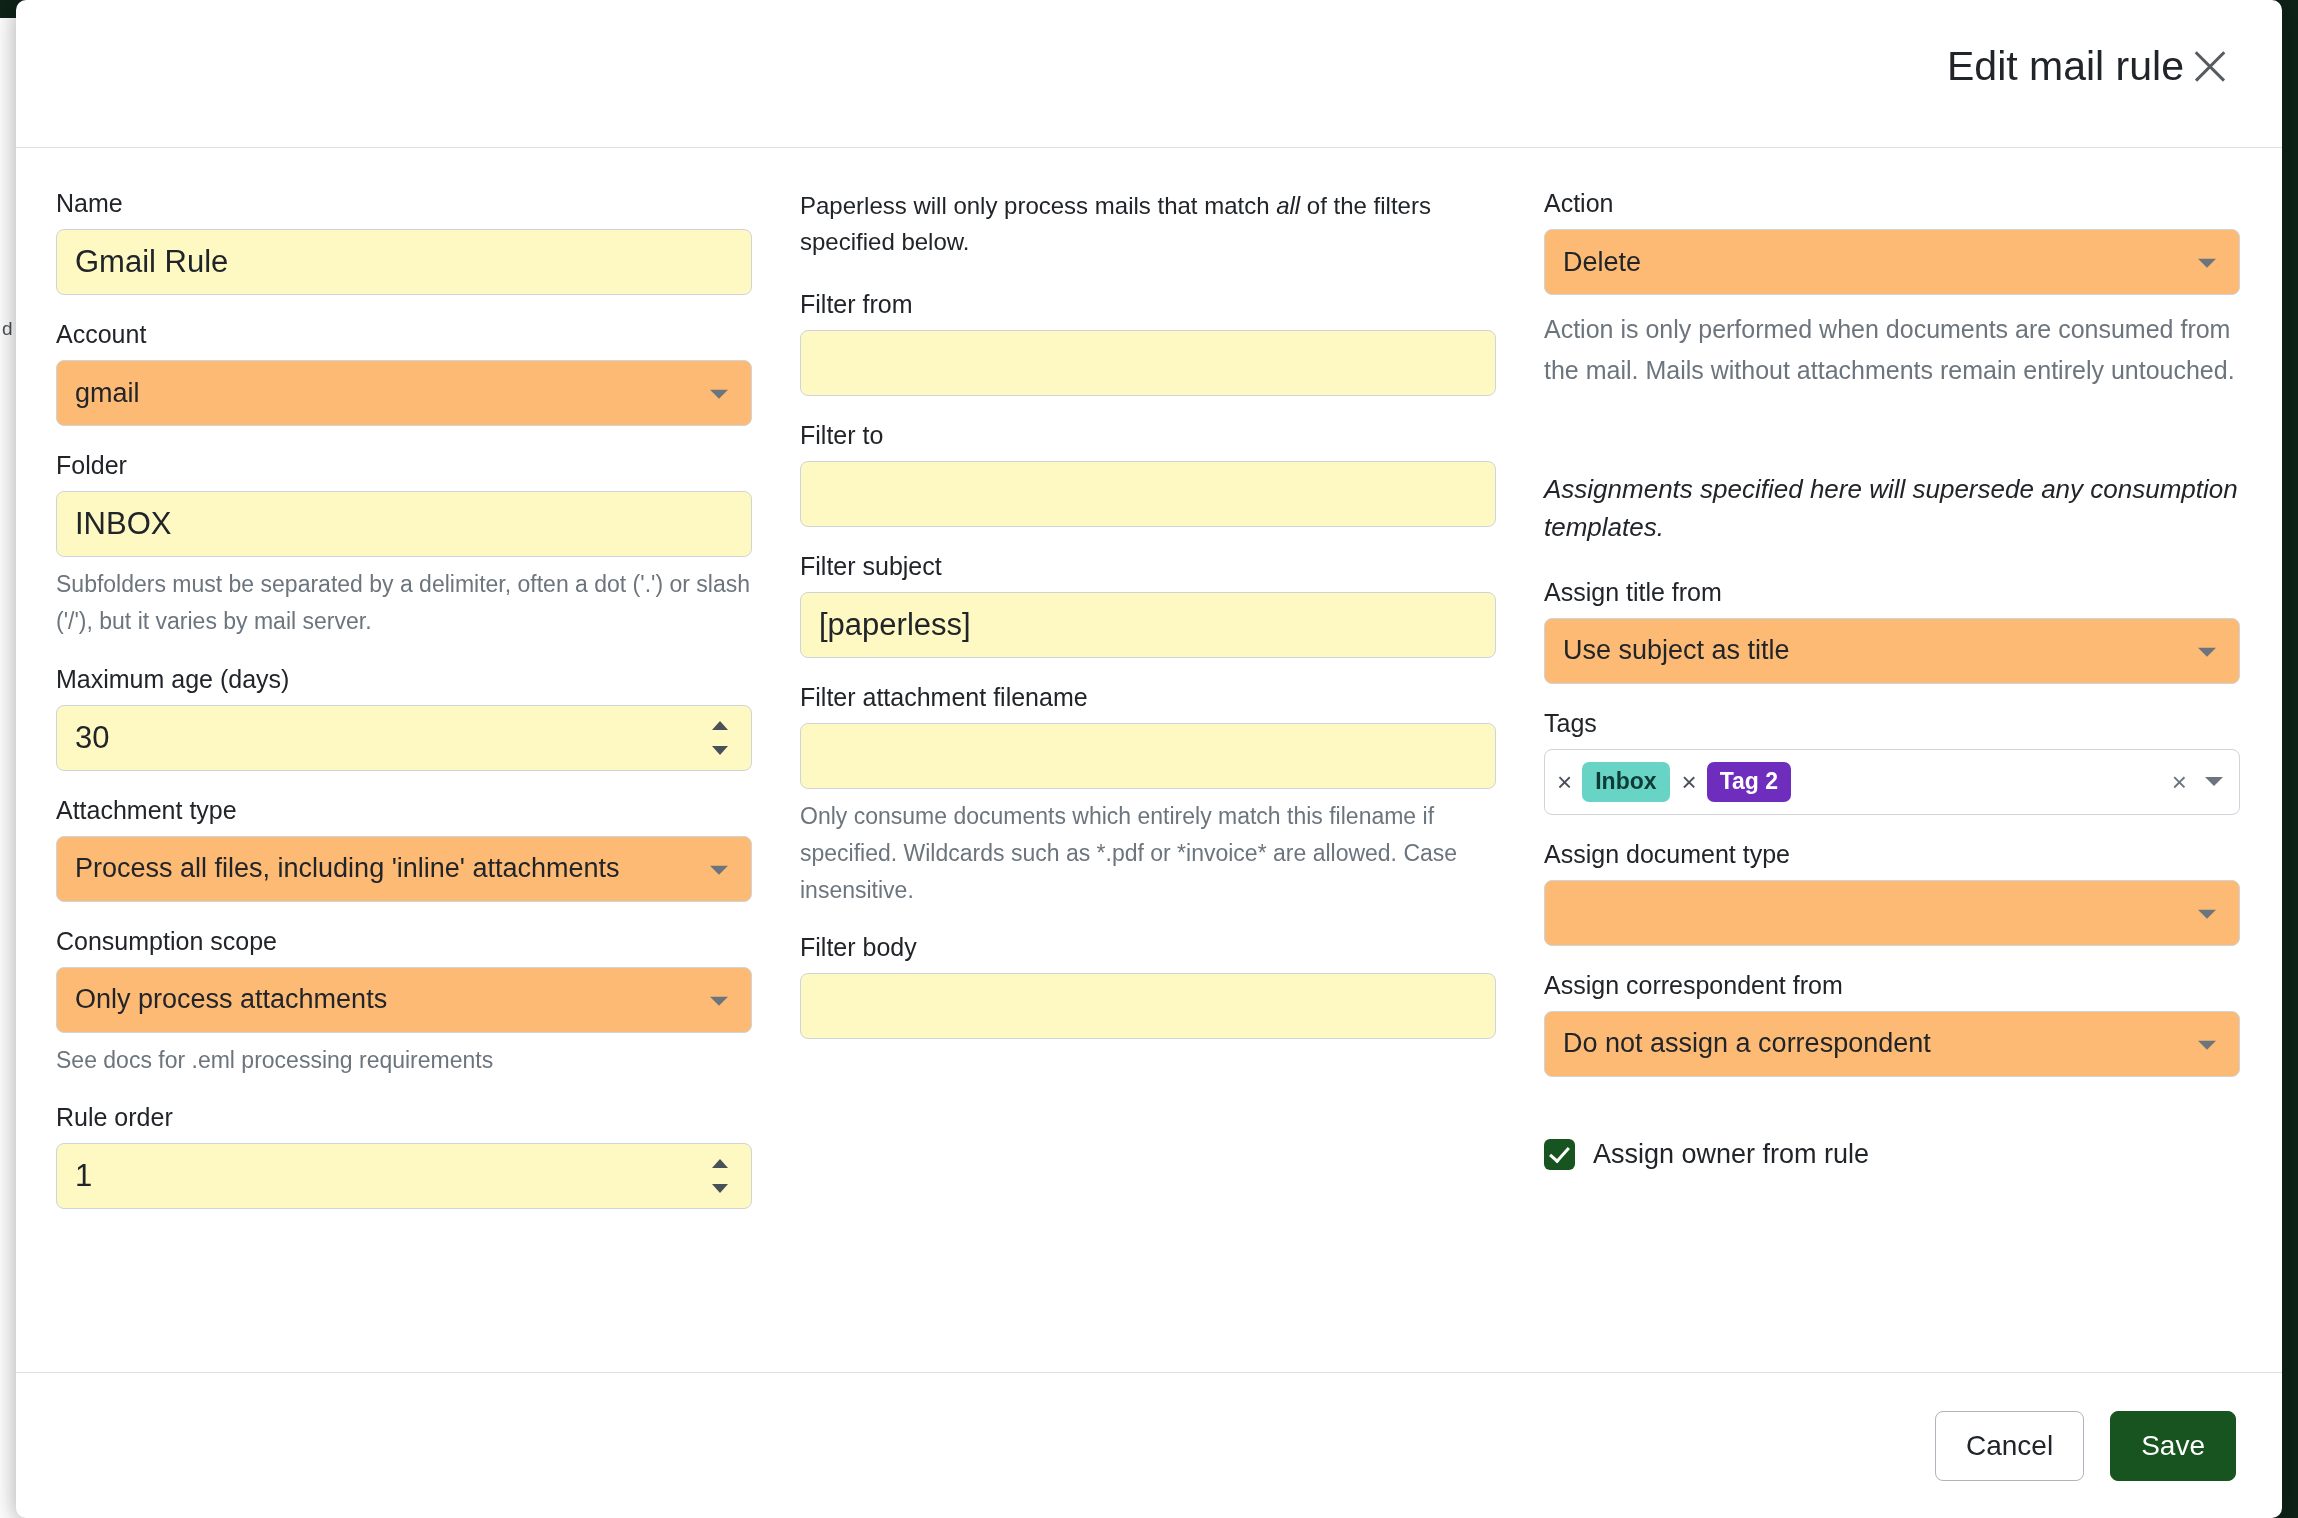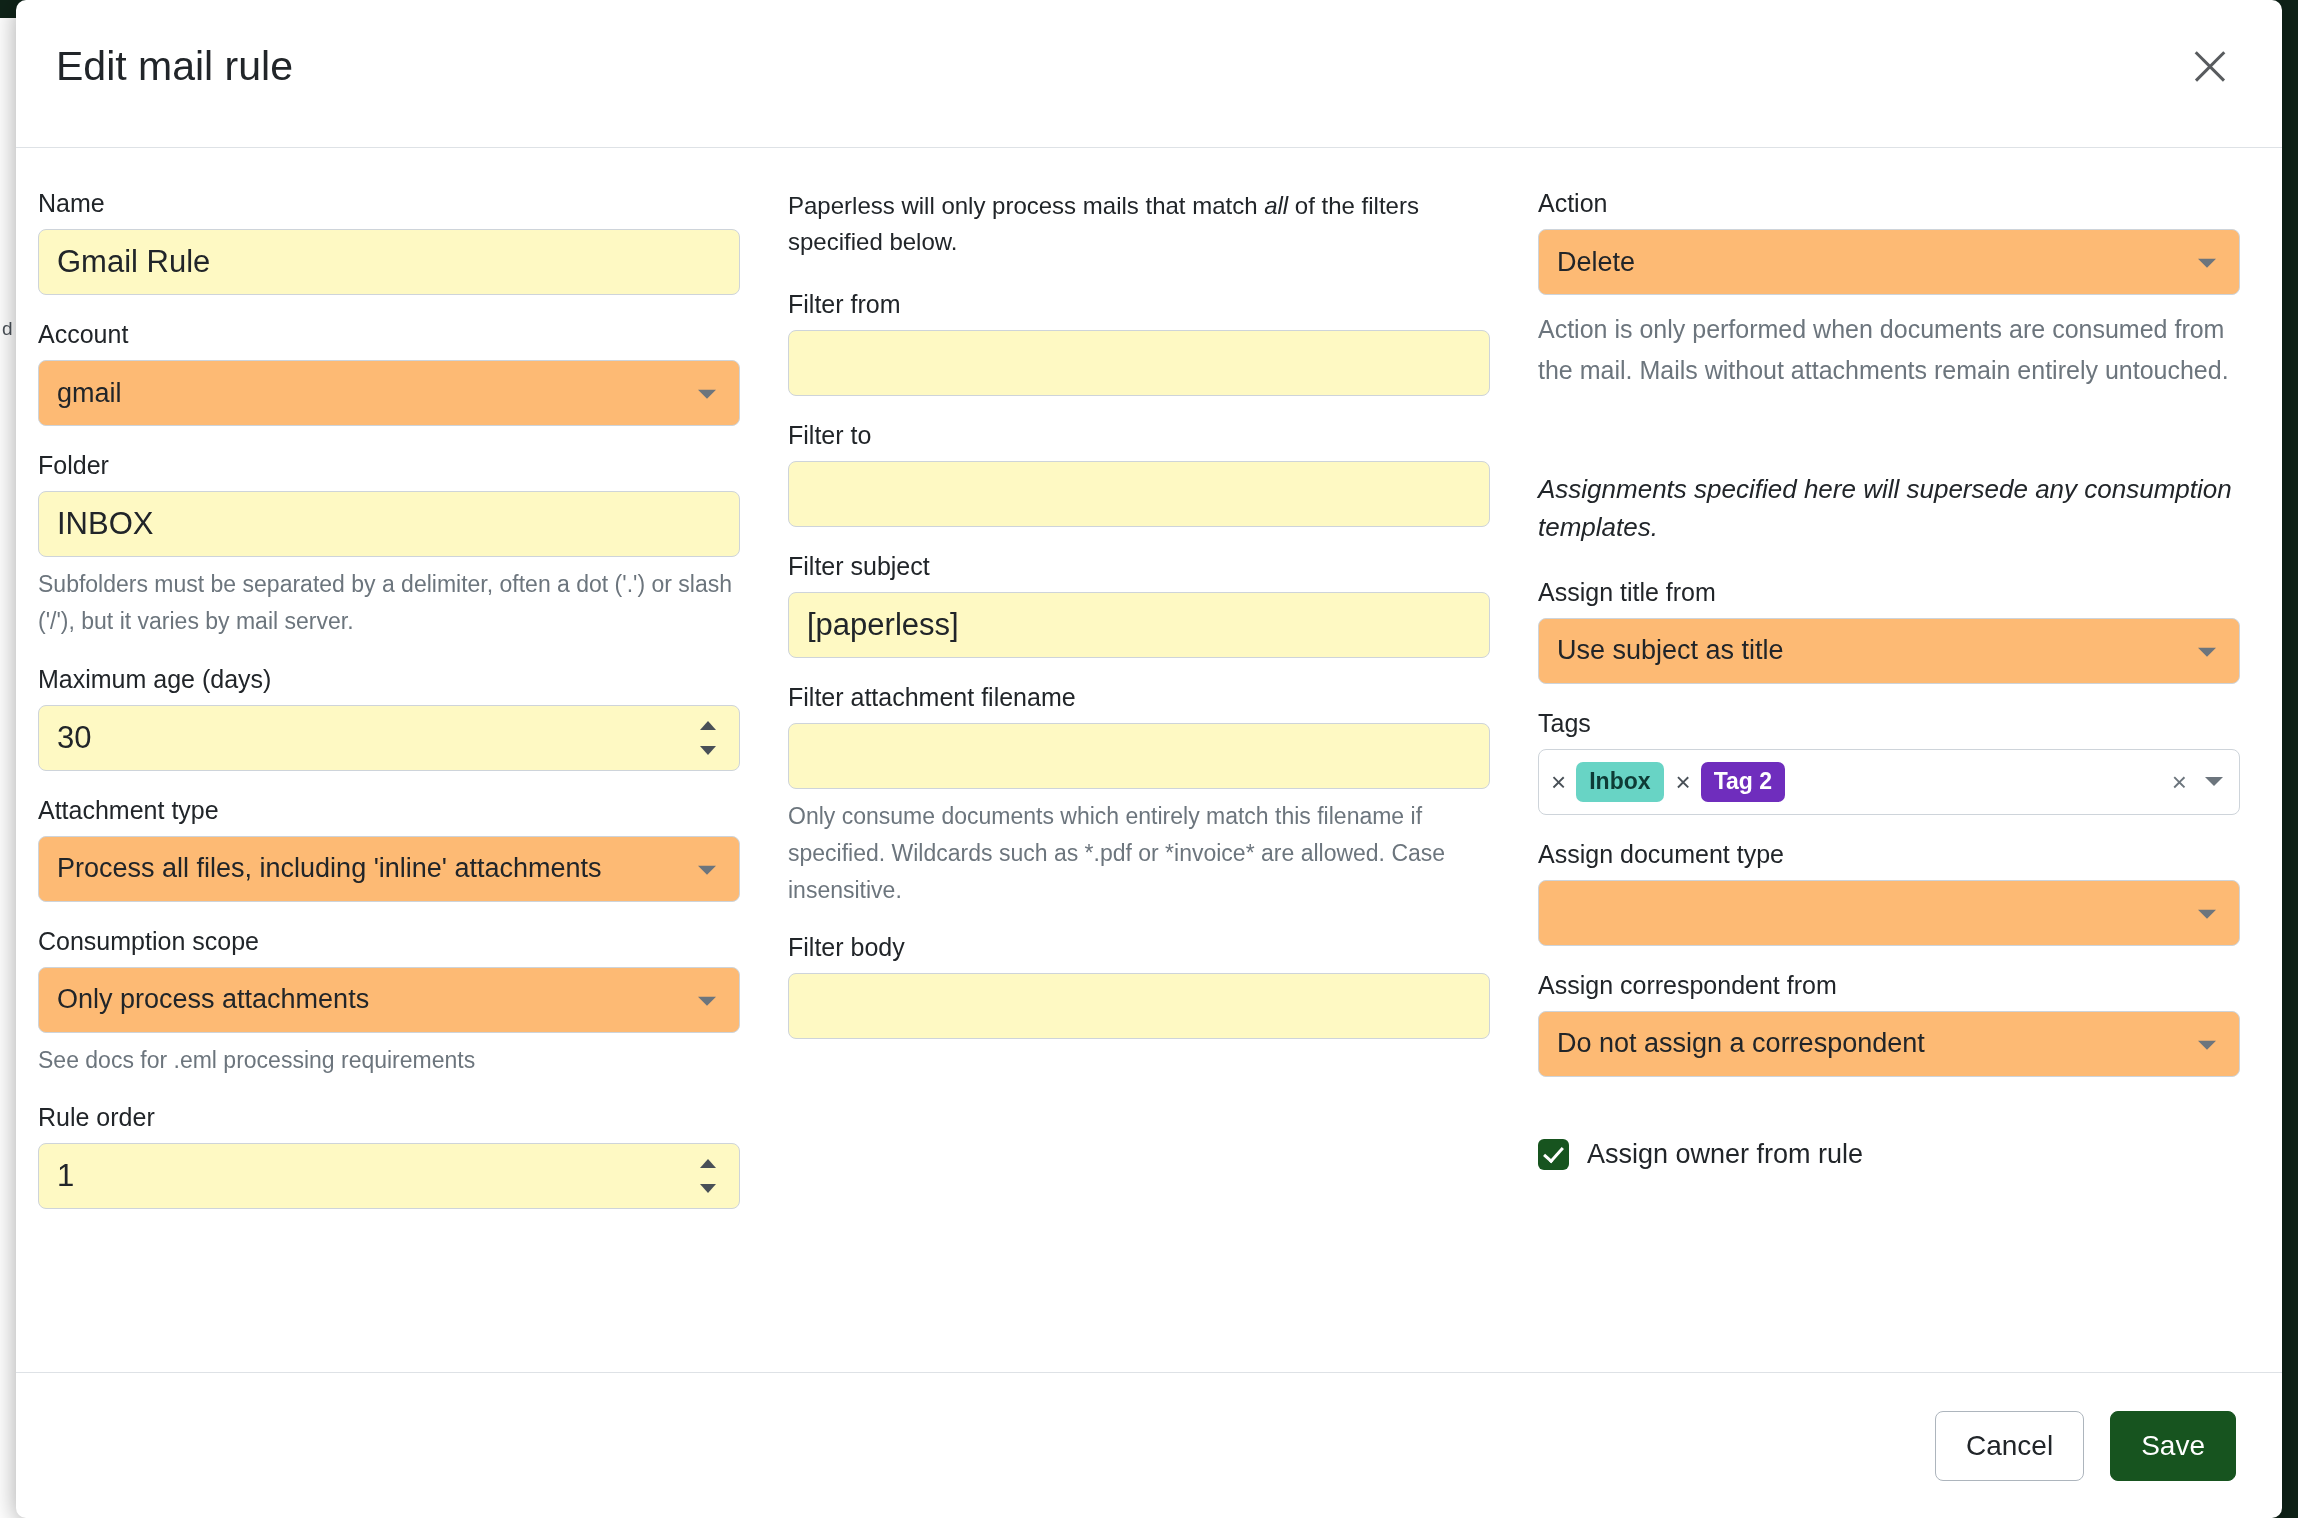--- a/index.html
+++ b/index.html
@@ -45,21 +45,21 @@
     display: flex;
     flex-direction: column;
     overflow: hidden;
   }
   .modal-header {
     height: 148px;
     min-height: 148px;
     border-bottom: 1px solid #dee2e6;
     display: flex;
     align-items: center;
-    justify-content: space-between;
+    justify-content: flex-end;
     padding: 0 46px 15px 40px;
     box-sizing: border-box;
   }
   .modal-title {
     font-size: 41px;
     color: #212529;
     font-weight: 400;
   }
   .close-btn {
     width: 52px;
@@ -78,21 +78,21 @@
     width: 40px;
     height: 2.6px;
     background: #212529;
   }
   .close-btn::before { transform: rotate(45deg); }
   .close-btn::after { transform: rotate(-45deg); }
 
   .modal-body {
     flex: 1;
     display: flex;
-    padding: 40px 42px 0 22px;
+    padding: 40px 42px 0 40px;
     box-sizing: border-box;
     gap: 48px;
   }
   .col {
     display: flex;
     flex-direction: column;
   }
   .col-left { width: 706px; }
   .col-mid { width: 706px; }
   .col-right { width: 706px; }

